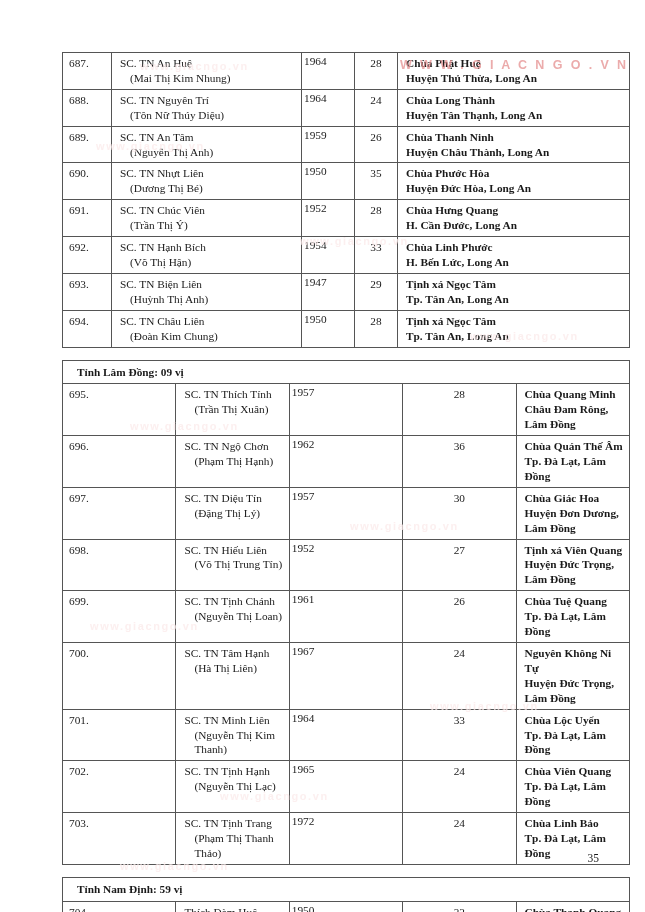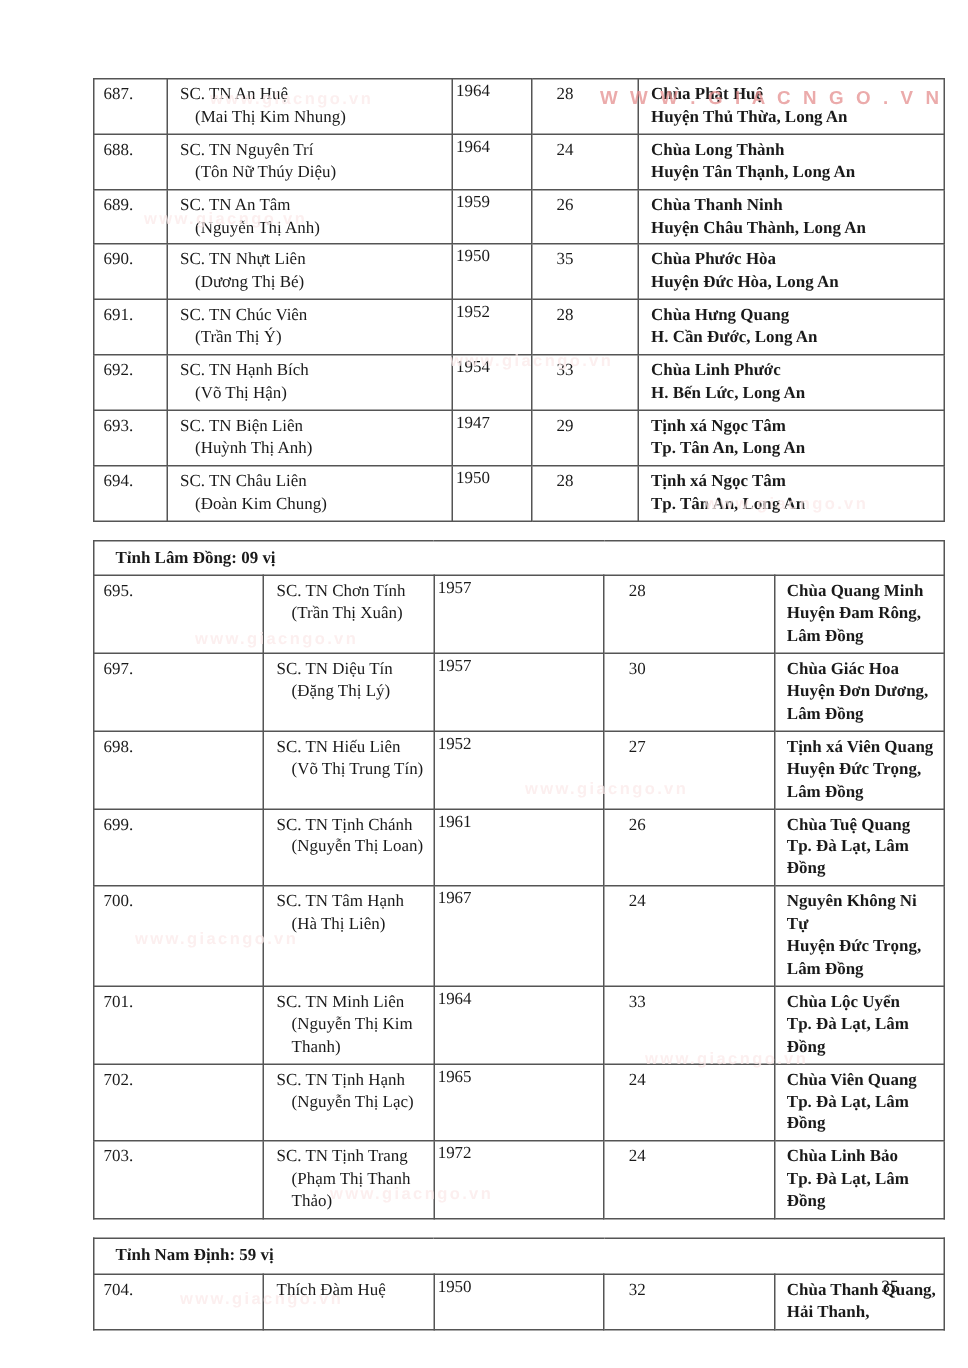--- a/index.html
+++ b/index.html
@@ -66,22 +66,22 @@
     width: 177px;
     padding: 3px 4px 3px 8px !important;
   }
   .c-year {
     width: 48px;
     text-align: left;
     padding: 1px 2px !important;
   }
   .c-age {
     width: 38px;
-    text-align: left;
-    padding: 3px 16px !important;
+    text-align: center;
+    padding: 3px 2px !important;
   }
   .c-place {
     padding: 3px 4px 3px 8px !important;
     font-weight: bold;
   }
   .sub {
     display: block;
     padding-left: 10px;
   }
   .name-main { display: block; }
@@ -241,28 +241,41 @@
       </table>
       <div class="spacer"></div>
       <table class="doc">
         <tbody>
           <tr class="section-row">
             <td colspan="5">Tỉnh Lâm Đồng: 09 vị</td>
           </tr>
           <tr>
             <td class="c-num">695.</td>
             <td class="c-name">
-              <span class="name-main">SC. TN Chơn Tính</span>
+              <span class="name-main">SC. TN Thích Tính</span>
               <span class="sub">(Trần Thị Xuân)</span>
             </td>
             <td class="c-year">1957</td>
             <td class="c-age">28</td>
             <td class="c-place">
               <span class="place-l1">Chùa Quang Minh</span>
-              <span class="place-l2">Huyện Đam Rông, Lâm Đồng</span>
+              <span class="place-l2">Châu Đam Rông, Lâm Đồng</span>
+            </td>
+          </tr>
+          <tr>
+            <td class="c-num">696.</td>
+            <td class="c-name">
+              <span class="name-main">SC. TN Ngộ Chơn</span>
+              <span class="sub">(Phạm Thị Hạnh)</span>
+            </td>
+            <td class="c-year">1962</td>
+            <td class="c-age">36</td>
+            <td class="c-place">
+              <span class="place-l1">Chùa Quán Thế Âm</span>
+              <span class="place-l2">Tp. Đà Lạt, Lâm Đồng</span>
             </td>
           </tr>
           <tr>
             <td class="c-num">697.</td>
             <td class="c-name">
               <span class="name-main">SC. TN Diệu Tín</span>
               <span class="sub">(Đặng Thị Lý)</span>
             </td>
             <td class="c-year">1957</td>
             <td class="c-age">30</td>

